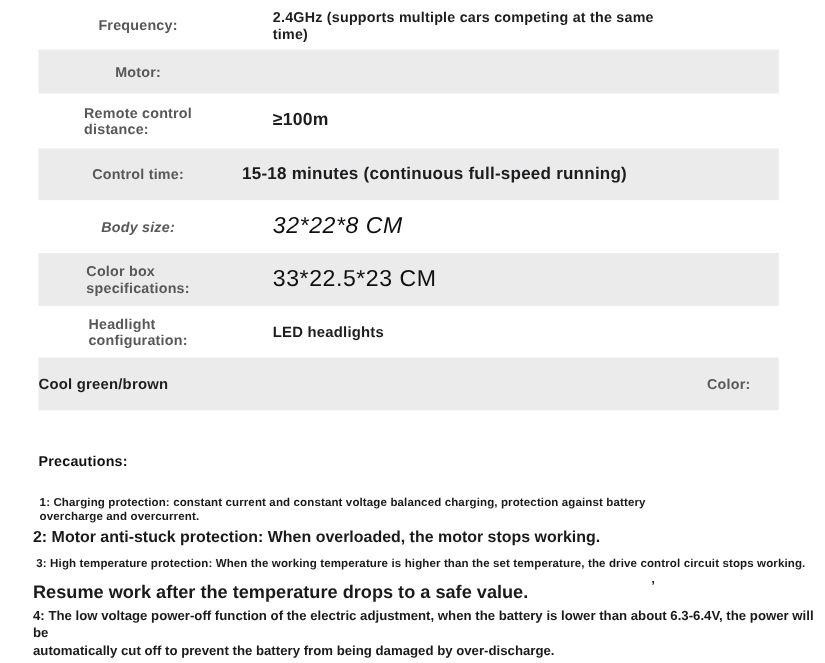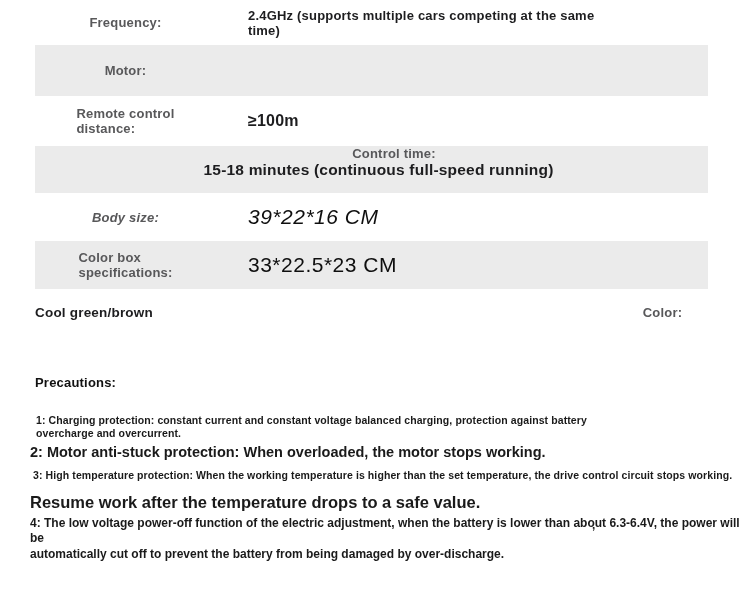--- a/index.html
+++ b/index.html
@@ -26,23 +26,23 @@
   .spec-row:nth-of-type(even)::before {
     content: "";
     position: absolute;
     left: 35px;
     right: 42px;
     top: 0;
     bottom: 0;
     background: #ebebeb;
   }
   .spec-row:nth-of-type(1) { height: 45px; }
-  .spec-row:nth-of-type(2) { height: 51px; }
+  .spec-row:nth-of-type(2) { height: 40px; }
   .spec-row:nth-of-type(3) { height: 50px; justify-content: space-between; }
-  .spec-row:nth-of-type(4) { height: 47px; flex-direction: column; }
+  .spec-row:nth-of-type(4) { height: 47px; }
   .spec-row:nth-of-type(5) { height: 48px; font-style: italic; }
   .spec-row:nth-of-type(6) { height: 48px; }
   .spec-row:nth-of-type(7) { height: 47px; }
   .spec-row:nth-of-type(8) { height: 48px; }
 
   .spec-cell { position: relative; z-index: 1; }
   .cell-label {
     width: 213px;
     padding-left: 38px;
     display: flex;
@@ -167,34 +167,43 @@
       <div class="spec-cell cell-value">
         <span class="value-text">15-18 minutes (continuous full-speed running)</span>
       </div>
     </div>
 
     <div class="spec-row">
       <div class="spec-cell cell-label">
         <span class="label-text">Body size:</span>
       </div>
       <div class="spec-cell cell-value">
-        <span class="value-text">39*22*16 CM</span>
+        <span class="value-text">32*22*8 CM</span>
       </div>
     </div>
 
     <div class="spec-row">
       <div class="spec-cell cell-label">
         <span class="label-text">Color box
 specifications:</span>
       </div>
       <div class="spec-cell cell-value">
         <span class="value-text">33*22.5*23 CM</span>
       </div>
     </div>
 
+    <div class="spec-row">
+      <div class="spec-cell cell-label">
+        <span class="label-text">Headlight
+configuration:</span>
+      </div>
+      <div class="spec-cell cell-value">
+        <span class="value-text">LED headlights</span>
+      </div>
+    </div>
 
     <div class="spec-row">
       <div class="spec-cell cell-value">
         <span class="value-text">Cool green/brown</span>
       </div>
       <div class="spec-cell cell-label">
         <span class="label-text">Color:</span>
       </div>
     </div>
 

